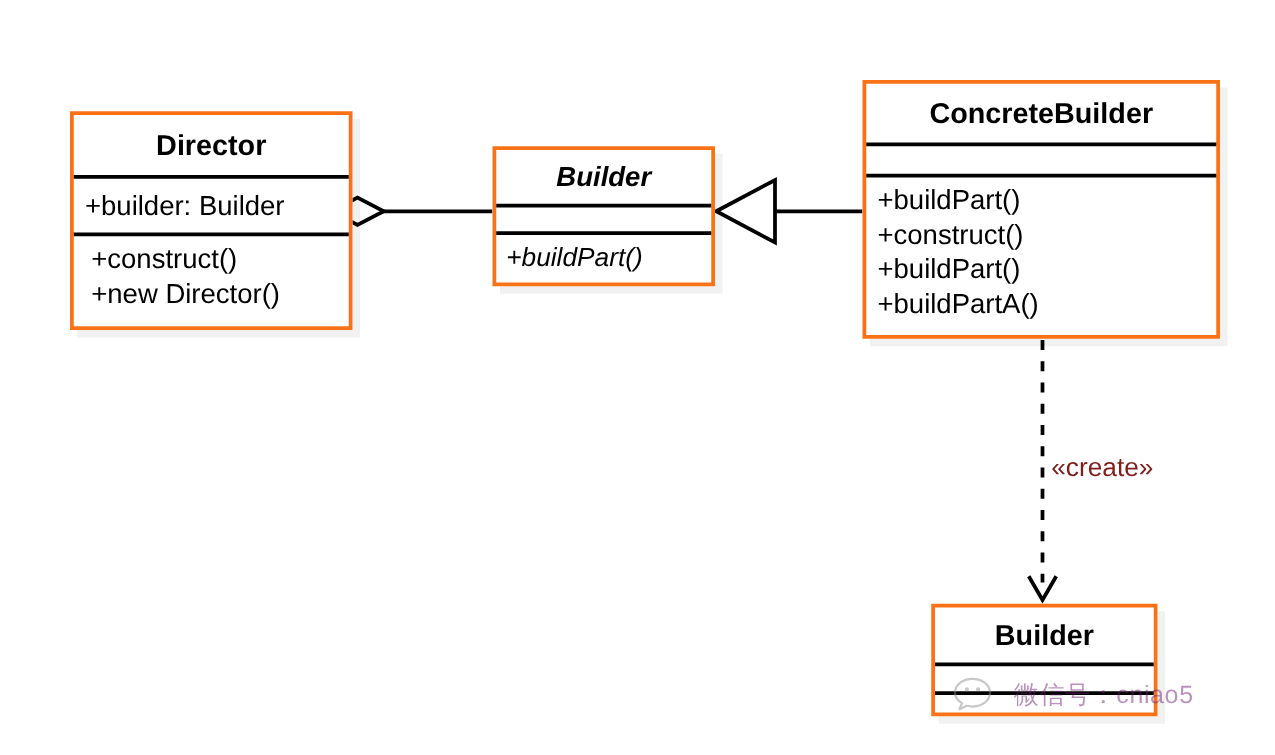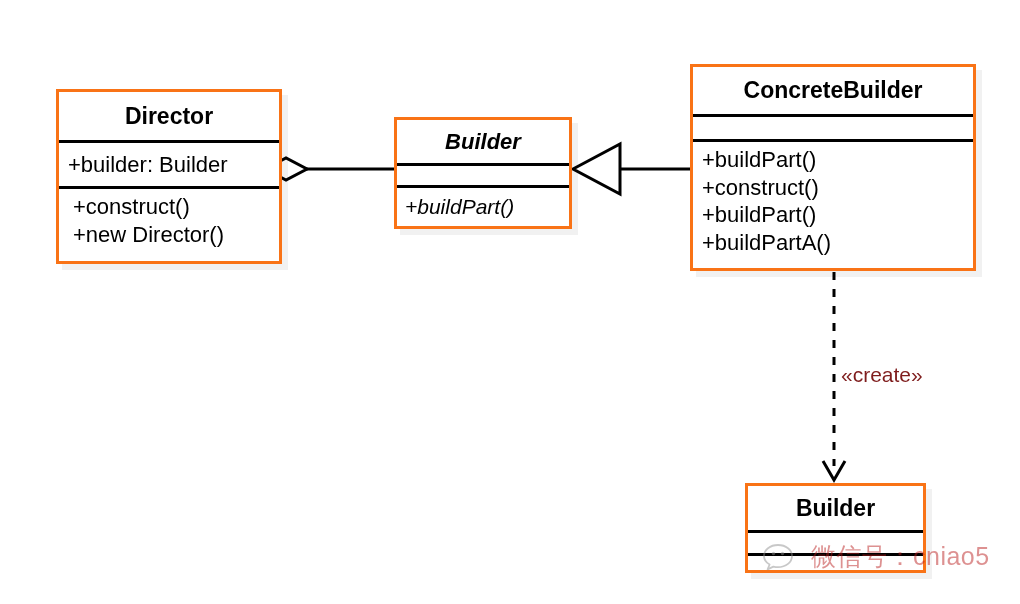--- a/index.html
+++ b/index.html
@@ -185,22 +185,22 @@
     position: absolute;
     left: 762px;
     top: 540px;
     display: flex;
     align-items: center;
     gap: 7px;
     opacity: 0.48;
     pointer-events: none;
   }
   #watermark .wm-text {
-    font-size: 25px;
-    color: #b91c1c;
+    font-size: 20px;
+    color: #701a75;
     letter-spacing: 0.5px;
     white-space: nowrap;
   }
 </style>
 </head>
 <body>
 
 <div id="canvas">
 
   <svg class="connector-svg" viewBox="0 0 1020 604" xmlns="http://www.w3.org/2000/svg">

